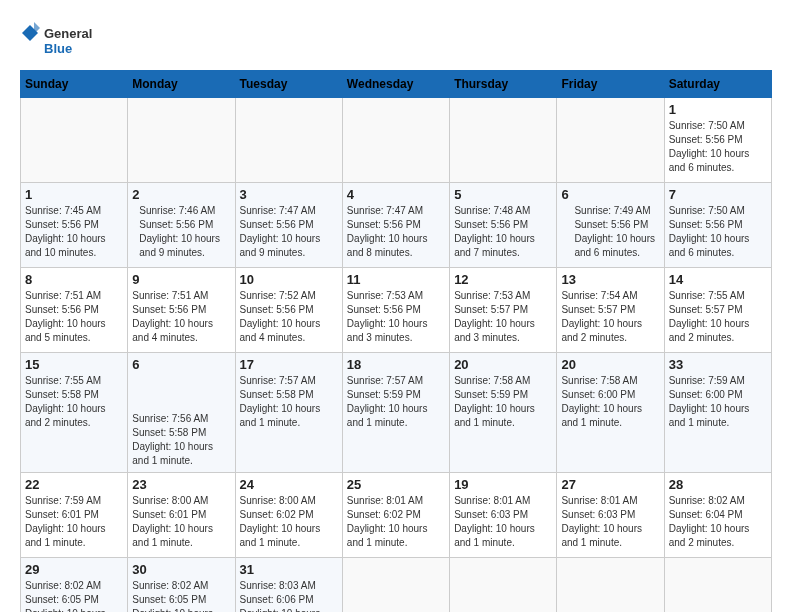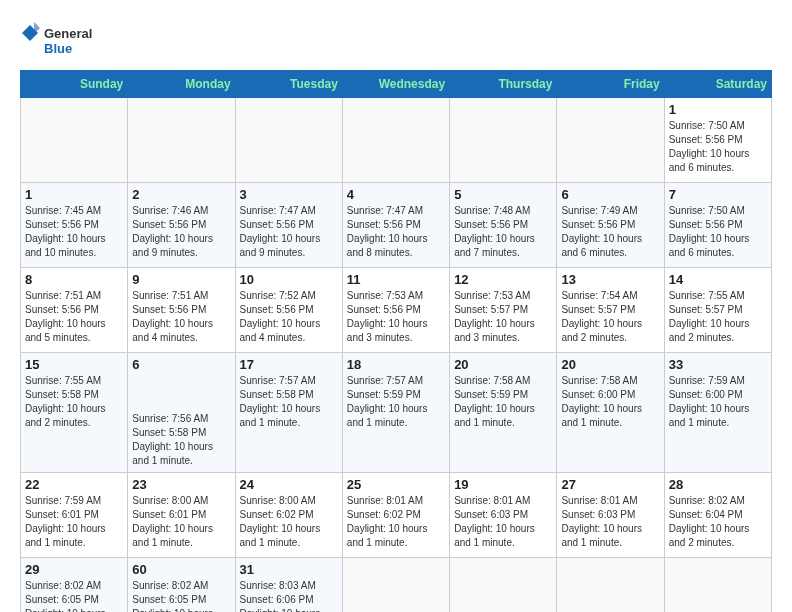--- a/index.html
+++ b/index.html
@@ -33,25 +33,25 @@
       font-size: 14px;
       color: #555;
     }
     table {
       width: 100%;
       border-collapse: collapse;
       table-layout: fixed;
     }
     thead tr th {
       background-color: #1a6bb5;
-      color: #86efac;
+      color: #000000;
       font-size: 12px;
       font-weight: bold;
       padding: 6px 4px;
-      text-align: right;
+      text-align: left;
       border: 1px solid #1a6bb5;
     }
     tbody tr td {
       border: 1px solid #ccc;
       vertical-align: top;
       padding: 4px 4px;
       font-size: 10px;
       color: #333;
       height: 85px;
       background: #fff;
@@ -124,21 +124,21 @@
       <tr>
         <td>
           <span class="day-number">1</span>
           <div class="day-info" style="white-space: pre-line;">Sunrise: 7:45 AM
 Sunset: 5:56 PM
 Daylight: 10 hours
 and 10 minutes.</div>
         </td>
         <td>
           <span class="day-number">2</span>
-          <div class="day-info" style="white-space: pre-line;">Sunrise: 7:46 AM
+          <div class="day-info" style="white-space: pre-line; margin-left: 7px;">Sunrise: 7:46 AM
 Sunset: 5:56 PM
 Daylight: 10 hours
 and 9 minutes.</div>
         </td>
         <td>
           <span class="day-number">3</span>
           <div class="day-info" style="white-space: pre-line;">Sunrise: 7:47 AM
 Sunset: 5:56 PM
 Daylight: 10 hours
 and 9 minutes.</div>
@@ -152,21 +152,21 @@
         </td>
         <td>
           <span class="day-number">5</span>
           <div class="day-info" style="white-space: pre-line;">Sunrise: 7:48 AM
 Sunset: 5:56 PM
 Daylight: 10 hours
 and 7 minutes.</div>
         </td>
         <td>
           <span class="day-number">6</span>
-          <div class="day-info" style="white-space: pre-line;">Sunrise: 7:49 AM
+          <div class="day-info" style="white-space: pre-line; margin-left: 13px;">Sunrise: 7:49 AM
 Sunset: 5:56 PM
 Daylight: 10 hours
 and 6 minutes.</div>
         </td>
         <td>
           <span class="day-number">7</span>
           <div class="day-info" style="white-space: pre-line;">Sunrise: 7:50 AM
 Sunset: 5:56 PM
 Daylight: 10 hours
 and 6 minutes.</div>
@@ -327,21 +327,21 @@
       </tr>
       <tr>
         <td>
           <span class="day-number">29</span>
           <div class="day-info" style="white-space: pre-line;">Sunrise: 8:02 AM
 Sunset: 6:05 PM
 Daylight: 10 hours
 and 2 minutes.</div>
         </td>
         <td>
-          <span class="day-number">60</span>
+          <span class="day-number">30</span>
           <div class="day-info" style="white-space: pre-line;">Sunrise: 8:02 AM
 Sunset: 6:05 PM
 Daylight: 10 hours
 and 2 minutes.</div>
         </td>
         <td>
           <span class="day-number">31</span>
           <div class="day-info" style="white-space: pre-line;">Sunrise: 8:03 AM
 Sunset: 6:06 PM
 Daylight: 10 hours

